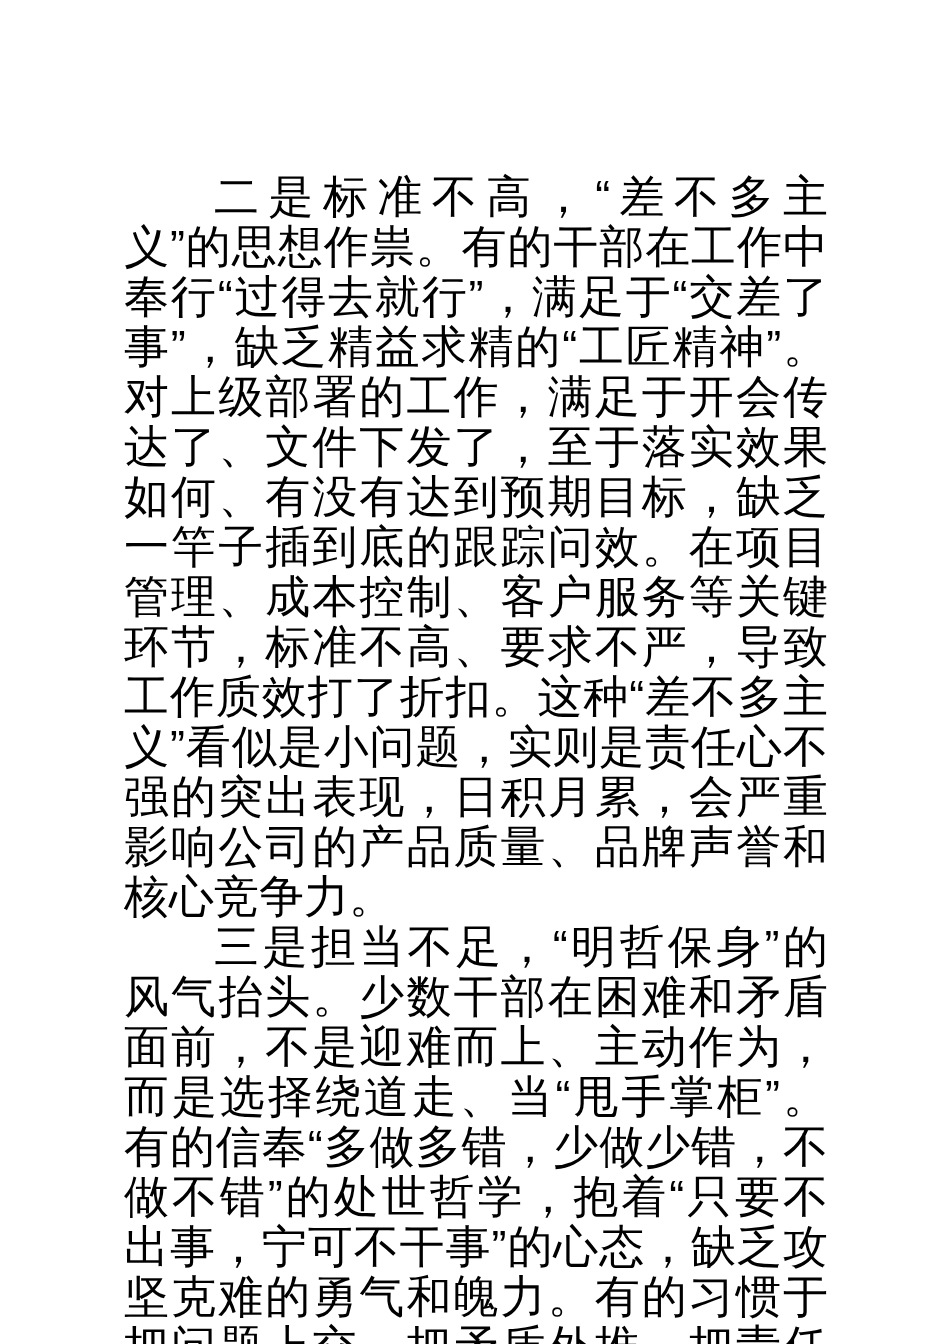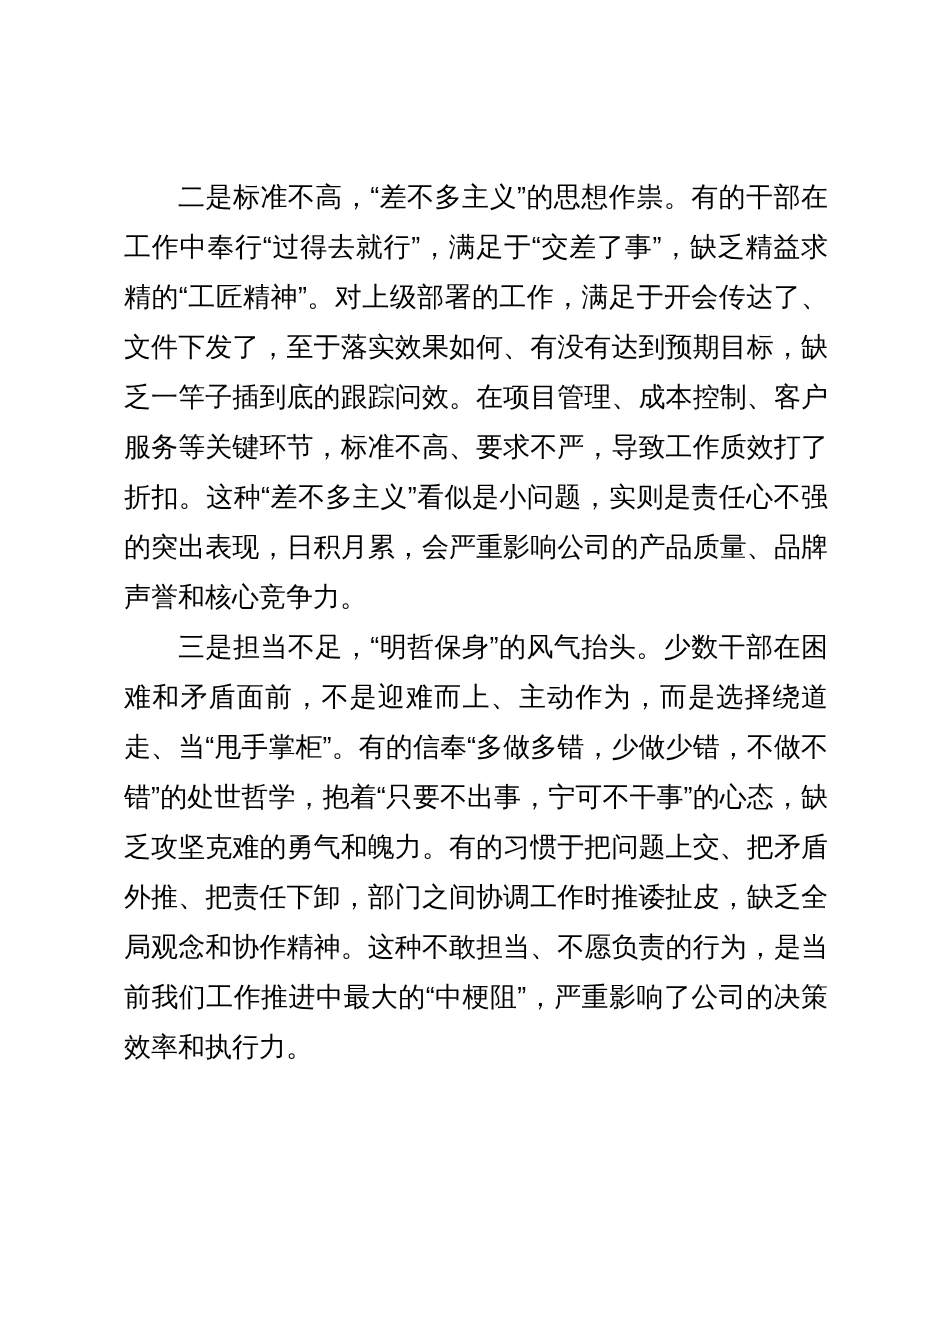--- a/index.html
+++ b/index.html
@@ -20,21 +20,21 @@
   }
   .doc-body {
     position: absolute;
     left: 124px;
     top: 172px;
     width: 704px;
   }
   .para {
     margin: 0;
     padding: 0;
-    font-size: 27px;
+    font-size: 45px;
     line-height: 50px;
     color: #000000;
     text-align: justify;
     text-justify: inter-ideograph;
     text-indent: 2em;
     letter-spacing: 0;
     font-weight: 400;
     -webkit-font-smoothing: antialiased;
   }
 </style>

